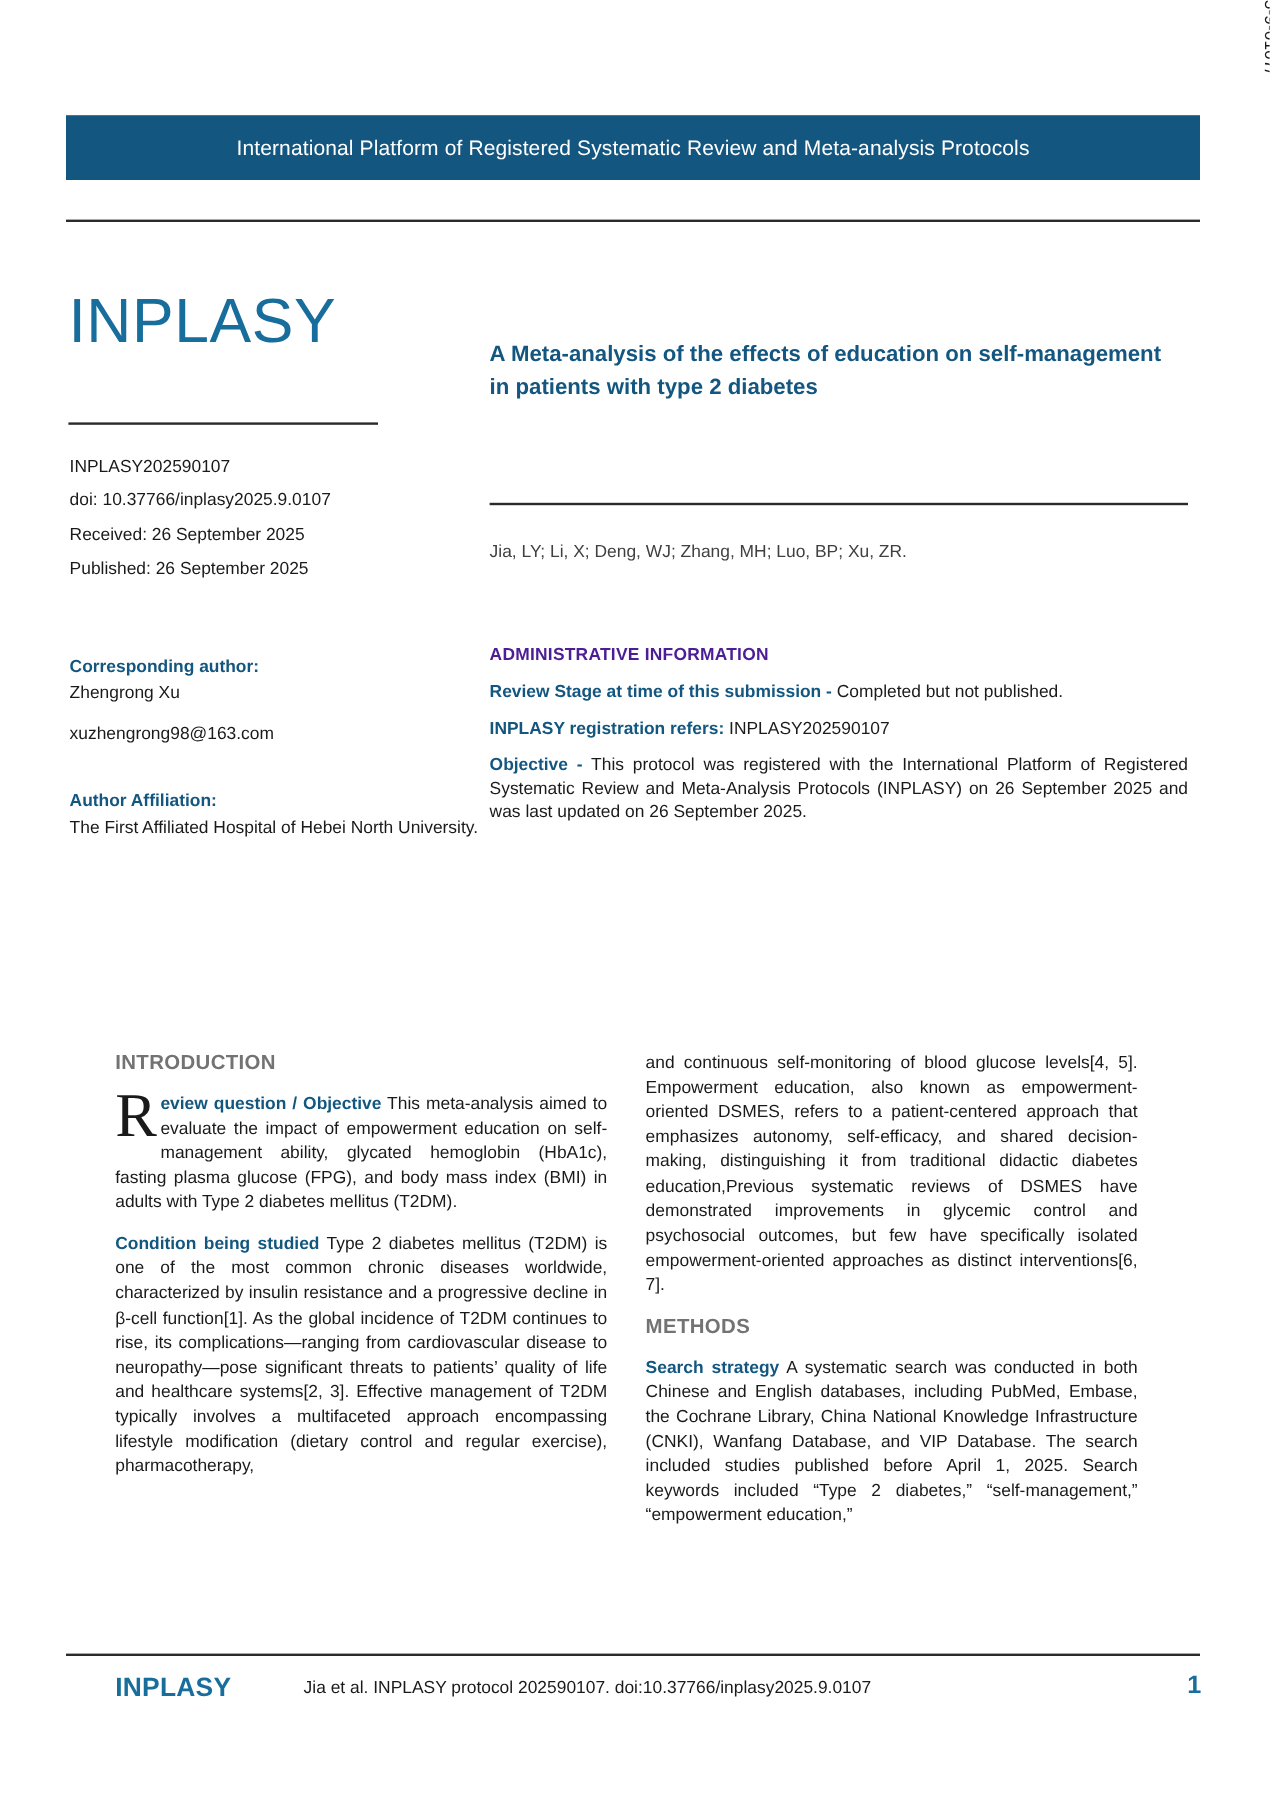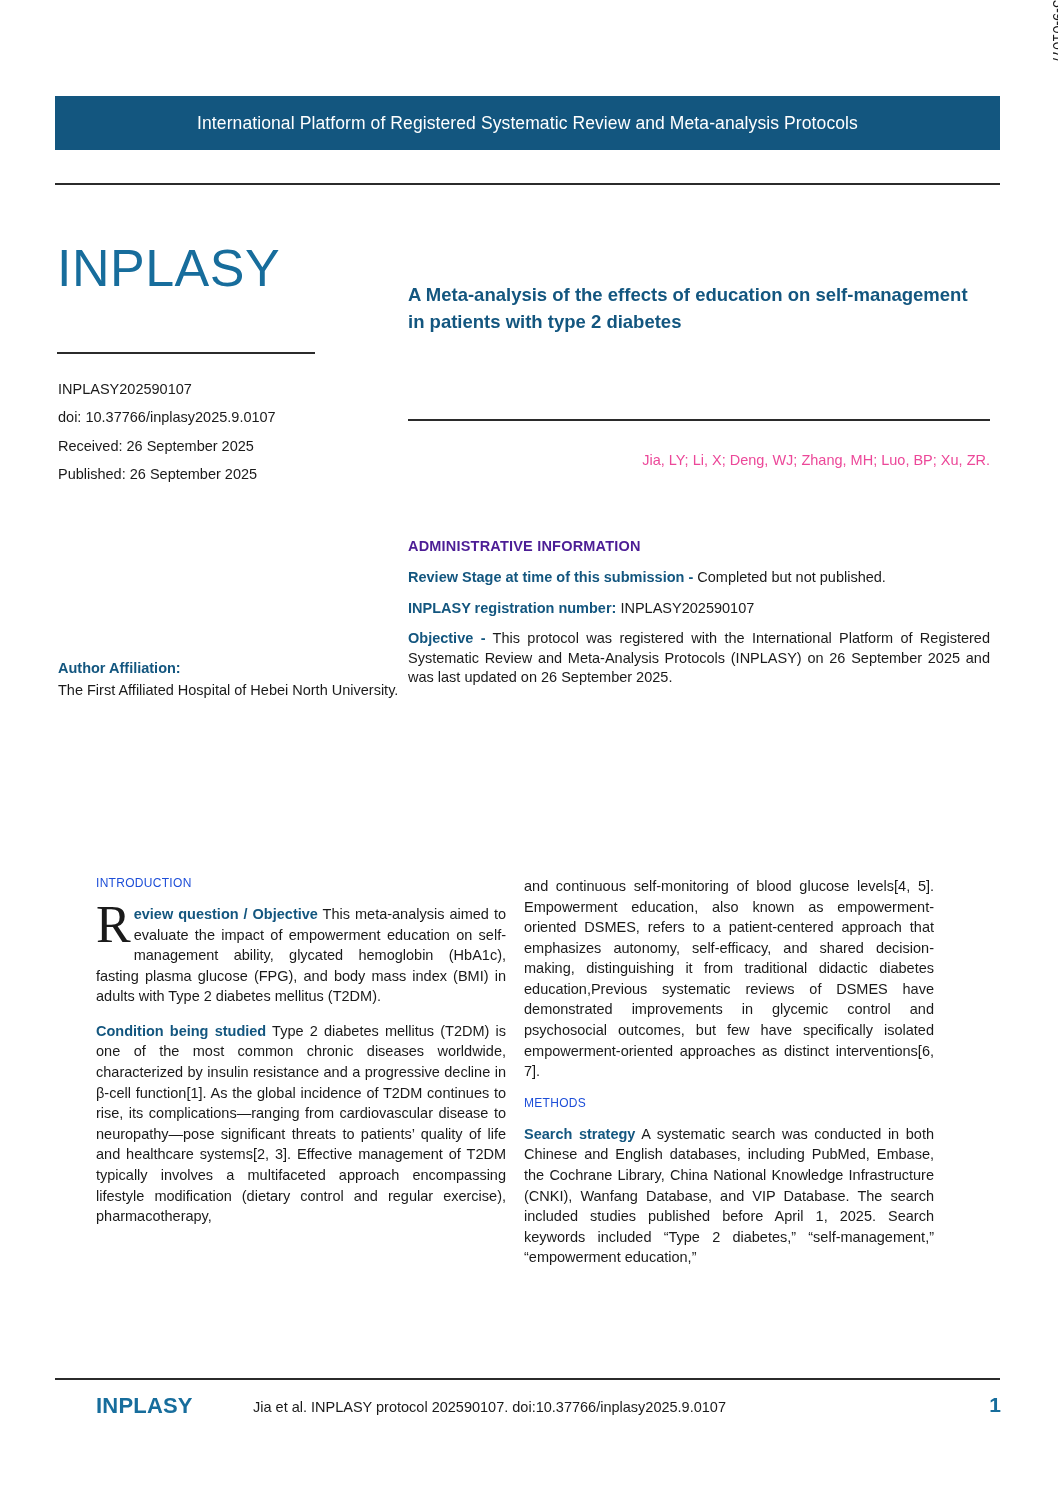--- a/index.html
+++ b/index.html
@@ -122,22 +122,21 @@
     width: 582px;
     height: 2px;
     background: #2b2b2b;
   }
   .authors {
     position: absolute;
     left: 408px;
     top: 452px;
     width: 582px;
     font-size: 14.5px;
-    color: #ec4899;
-    text-align: right;
+    color: #404040;
   }
 
   .admin-head {
     position: absolute;
     left: 408px;
     top: 538px;
     font-size: 14.5px;
     font-weight: bold;
     color: #4c1d95;
     letter-spacing: 0.2px;
@@ -157,28 +156,28 @@
 
   
   .col-left {
     position: absolute;
     left: 96px;
     top: 876px;
     width: 410px;
   }
   .col-right {
     position: absolute;
-    left: 524px;
+    left: 538px;
     top: 876px;
     width: 410px;
   }
   .sec-head {
-    font-size: 12px;
-    font-weight: normal;
-    color: #1d4ed8;
+    font-size: 17px;
+    font-weight: bold;
+    color: #737373;
     letter-spacing: 0.3px;
     margin: 0 0 14px 0;
   }
   .body-text {
     font-size: 14.5px;
     line-height: 1.42;
     text-align: justify;
     margin: 0 0 14px 0;
     color: #1a1a1a;
   }
@@ -261,34 +260,40 @@
   <div class="brand">INPLASY</div>
   <div class="brand-rule"></div>
 
   <div class="meta">
     <div>INPLASY202590107</div>
     <div>doi: 10.37766/inplasy2025.9.0107</div>
     <div>Received: 26 September 2025</div>
     <div>Published: 26 September 2025</div>
   </div>
 
+  <div class="corr-block">
+    <div class="label-blue">Corresponding author:</div>
+    <div>Zhengrong Xu</div>
+    <div class="spacer"></div>
+    <div>xuzhengrong98@163.com</div>
+  </div>
 
   <div class="affil-block">
     <div class="label-blue">Author Affiliation:</div>
     <div>The First Affiliated Hospital of Hebei North University.</div>
   </div>
 
   <div class="paper-title">A Meta-analysis of the effects of education on self-management in patients with type 2 diabetes</div>
   <div class="title-rule"></div>
   <div class="authors">Jia, LY; Li, X; Deng, WJ; Zhang, MH; Luo, BP; Xu, ZR.</div>
 
   <div class="admin-head">ADMINISTRATIVE INFORMATION</div>
   <div class="admin-body">
     <p><span class="label-blue">Review Stage at time of this submission -</span><span> Completed but not published.</span></p>
-    <p><span class="label-blue">INPLASY registration number:</span><span> INPLASY202590107</span></p>
+    <p><span class="label-blue">INPLASY registration refers:</span><span> INPLASY202590107</span></p>
     <p><span class="label-blue">Objective -</span><span> This protocol was registered with the International Platform of Registered Systematic Review and Meta-Analysis Protocols (INPLASY) on 26 September 2025 and was last updated on 26 September 2025.</span></p>
   </div>
 
   <div class="col-left">
     <div class="sec-head">INTRODUCTION</div>
     <p class="body-text dropcap-para"><span class="dropcap">R</span><span class="run-in">eview question / Objective</span><span> This meta-analysis aimed to evaluate the impact of empowerment education on self-management ability, glycated hemoglobin (HbA1c), fasting plasma glucose (FPG), and body mass index (BMI) in adults with Type 2 diabetes mellitus (T2DM).</span></p>
     <p class="body-text"><span class="run-in">Condition being studied</span><span> Type 2 diabetes mellitus (T2DM) is one of the most common chronic diseases worldwide, characterized by insulin resistance and a progressive decline in β-cell function[1]. As the global incidence of T2DM continues to rise, its complications—ranging from cardiovascular disease to neuropathy—pose significant threats to patients’ quality of life and healthcare systems[2, 3]. Effective management of T2DM typically involves a multifaceted approach encompassing lifestyle modification (dietary control and regular exercise), pharmacotherapy,</span></p>
   </div>
 
   <div class="col-right">

